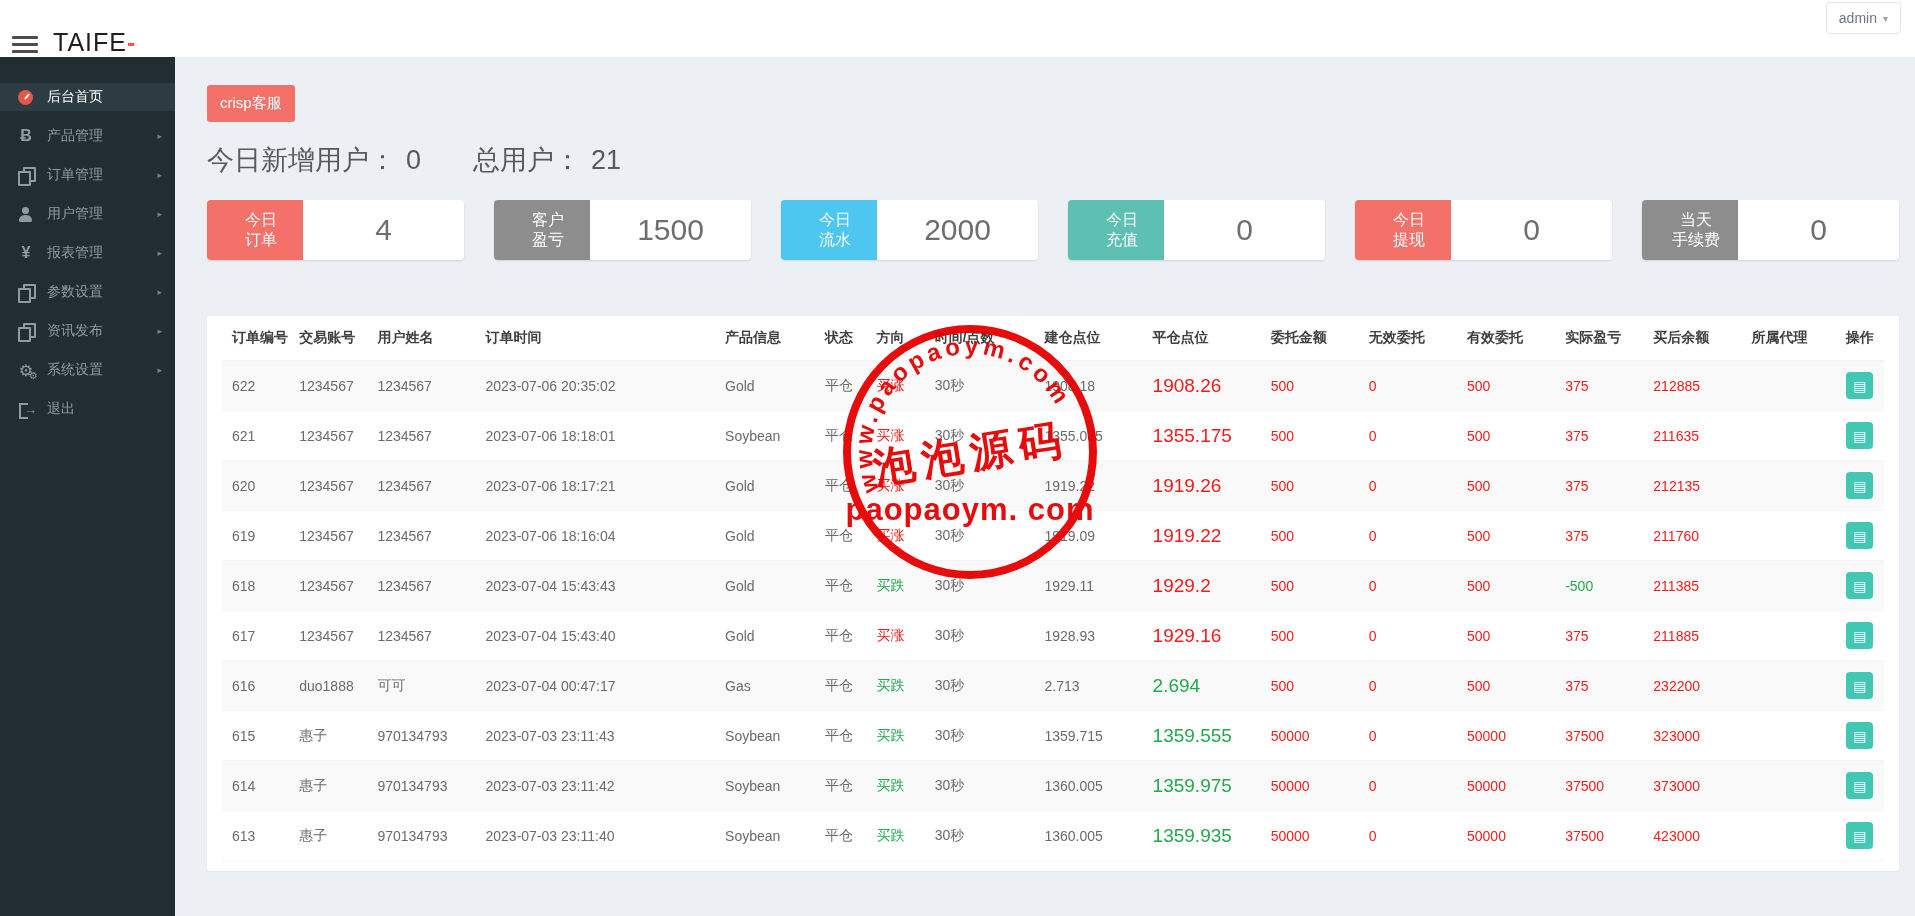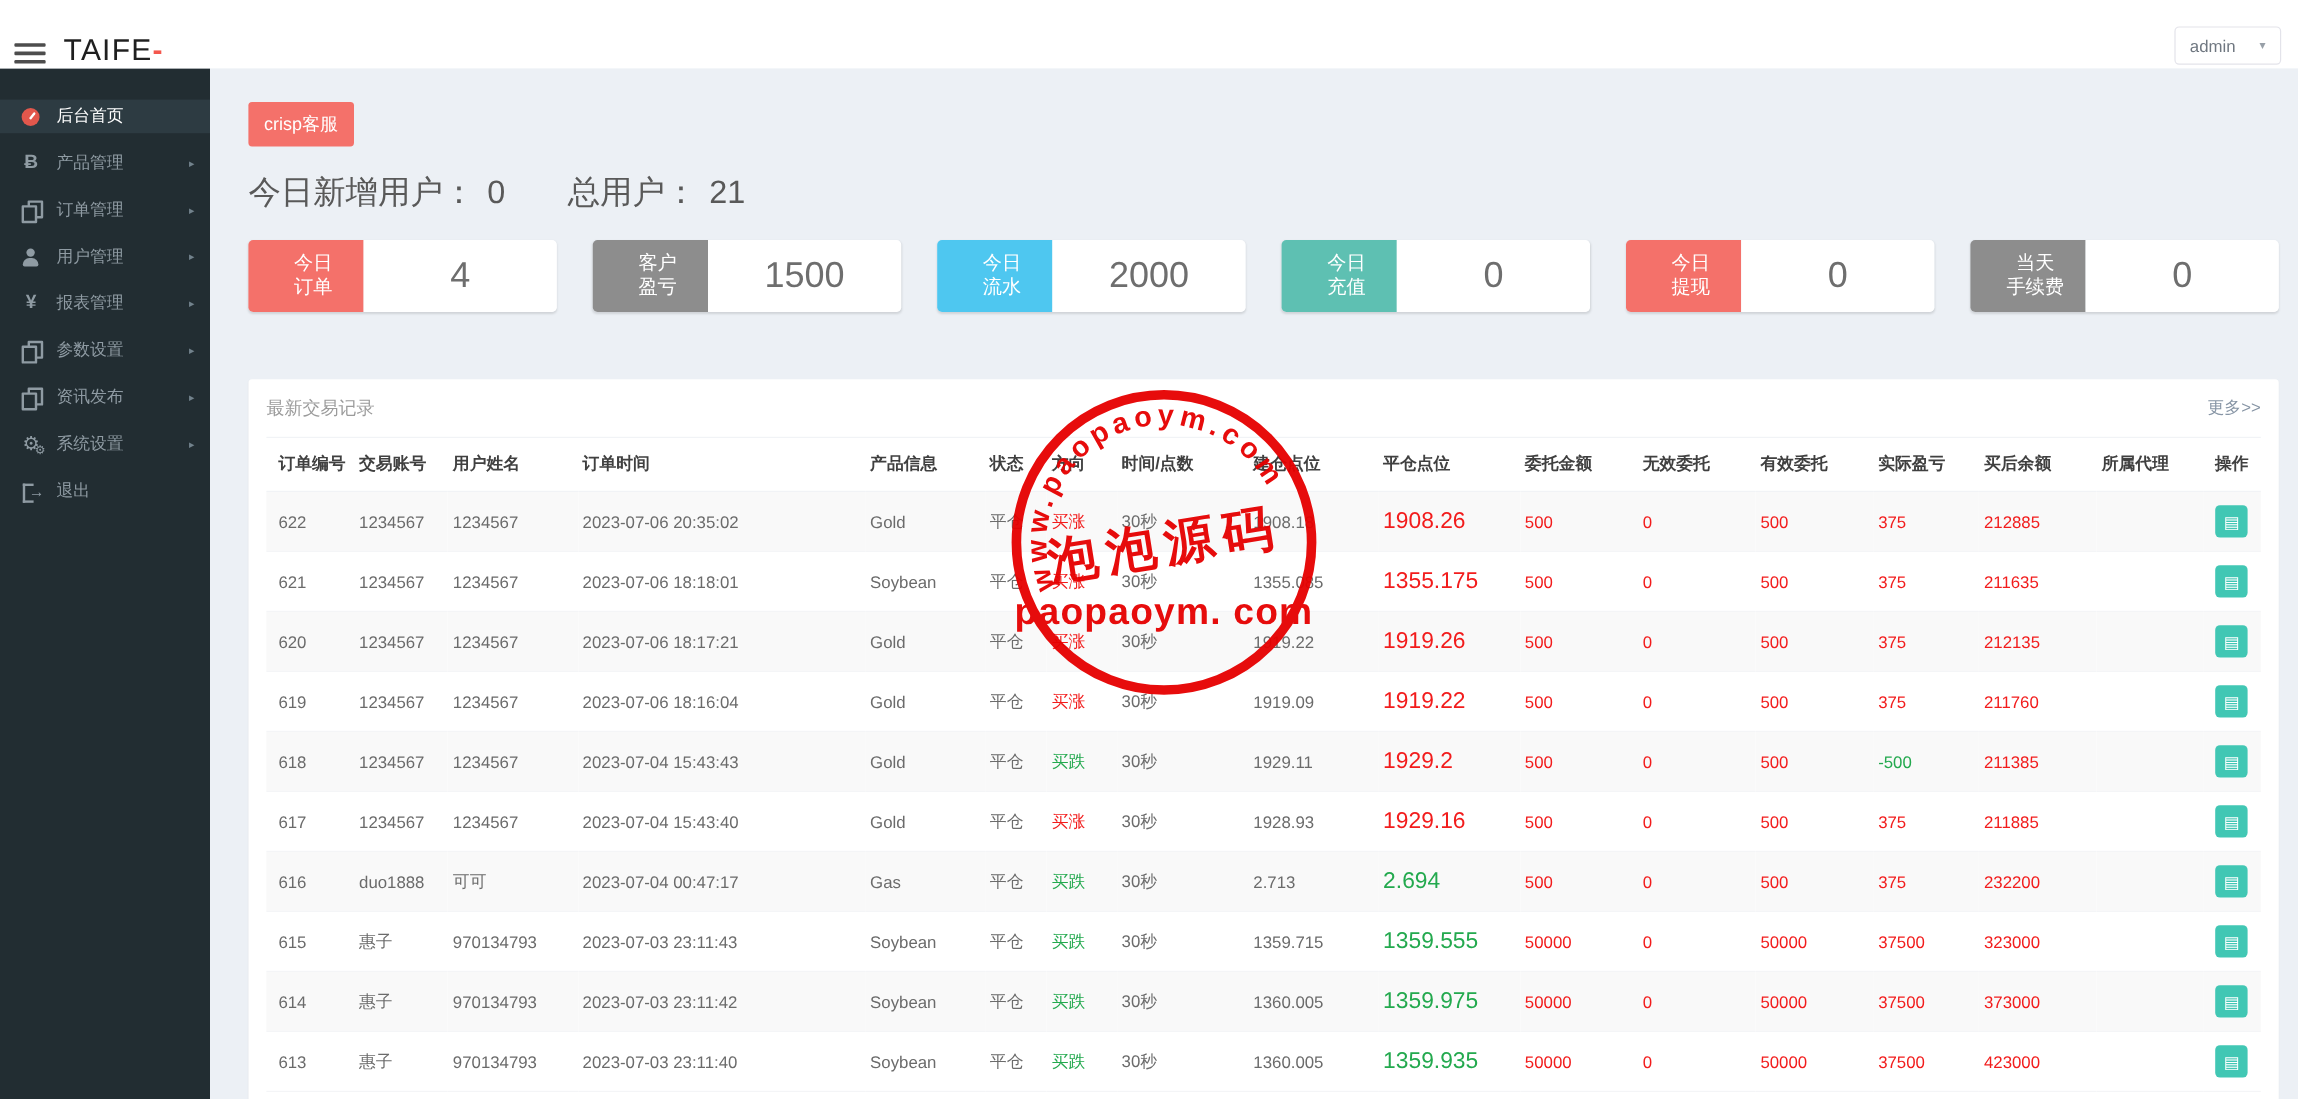--- a/index.html
+++ b/index.html
@@ -8,21 +8,21 @@
     width:1915px; height:916px; overflow:hidden; position:relative;
     background:#ecf0f5;
     font-family:"Liberation Sans","DejaVu Sans",sans-serif;
   }
   
   .topbar { position:absolute; top:0; left:0; right:0; height:57px; background:#fff; display:flex; align-items:flex-end; z-index:10; }
   .burger { width:26px; margin-left:12px; cursor:pointer; }
   .burger div { height:3px; background:#4d4d4d; margin:4px 0; border-radius:1px; }
   .logo { font-size:25px; color:#1f1f1f; margin-left:15px; letter-spacing:1px; }
   .logo .dash { color:#f4574d; font-weight:bold; }
-  .admin-btn { position:absolute; right:14px; top:22px; border:1px solid #e3e3ea; border-radius:4px; padding:7px 12px; font-size:14px; color:#6f7780; background:#fff; display:flex; gap:20px; align-items:center; cursor:pointer; }
+  .admin-btn { position:absolute; right:14px; top:2px; border:1px solid #e3e3ea; border-radius:4px; padding:7px 12px; font-size:14px; color:#6f7780; background:#fff; display:flex; gap:6px; align-items:center; cursor:pointer; }
   .admin-btn .caret { font-size:10px; color:#98a0a8; }
 
   
   .sidebar { position:absolute; top:57px; left:0; bottom:0; width:175px; background:#222d32; padding-top:26px; }
   .side-item { height:28px; margin-bottom:11px; display:flex; align-items:center; padding:0 14px 0 17px; color:#8f9ba3; font-size:14px; position:relative; cursor:pointer; }
   .side-item.active { background:#2d3b42; color:#fff; }
   .side-item .lbl { margin-left:12px; }
   .side-item .arrow { position:absolute; right:13px; font-size:9px; color:#72828c; }
   .icn { width:18px; height:17px; display:inline-flex; align-items:center; justify-content:center; position:relative; font-size:15px; flex:none; }
   .icn-dashboard::before { content:""; position:absolute; width:15px; height:15px; background:#e2574c; border-radius:50%; left:1px; top:1px; }
@@ -188,24 +188,20 @@
       <div class="card">
     <div class="tag" style="background: rgb(141, 141, 141);">
           <span class="t1">当天</span>
           <span class="t2">手续费</span>
         </div>
     <div class="val">0</div>
   </div>
     </div>
 
   <div class="panel">
-    <div class="panel-hd">
-      <span class="panel-title">最新交易记录</span>
-      <a class="more-link">更多&gt;&gt;</a>
-    </div>
     <table>
       <colgroup>
         <col style="width:4.4%">
           <col style="width:4.7%">
           <col style="width:6.5%">
           <col style="width:14.4%">
         <col style="width:6.0%">
           <col style="width:3.1%">
           <col style="width:3.5%">
           <col style="width:6.6%">

